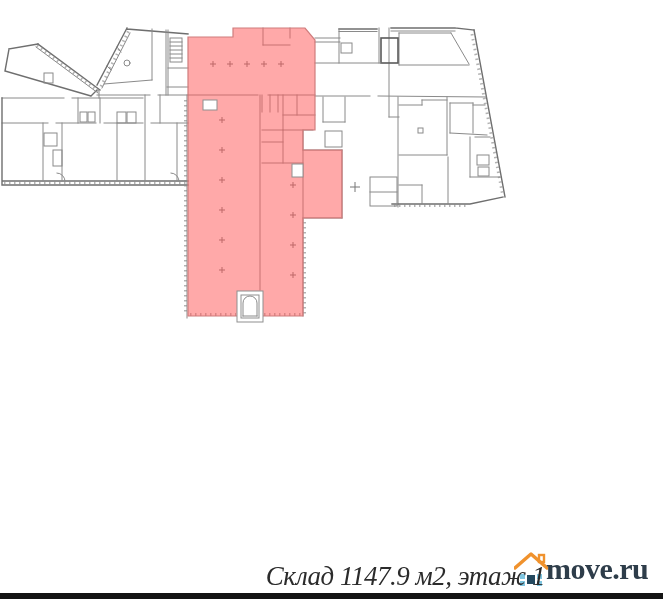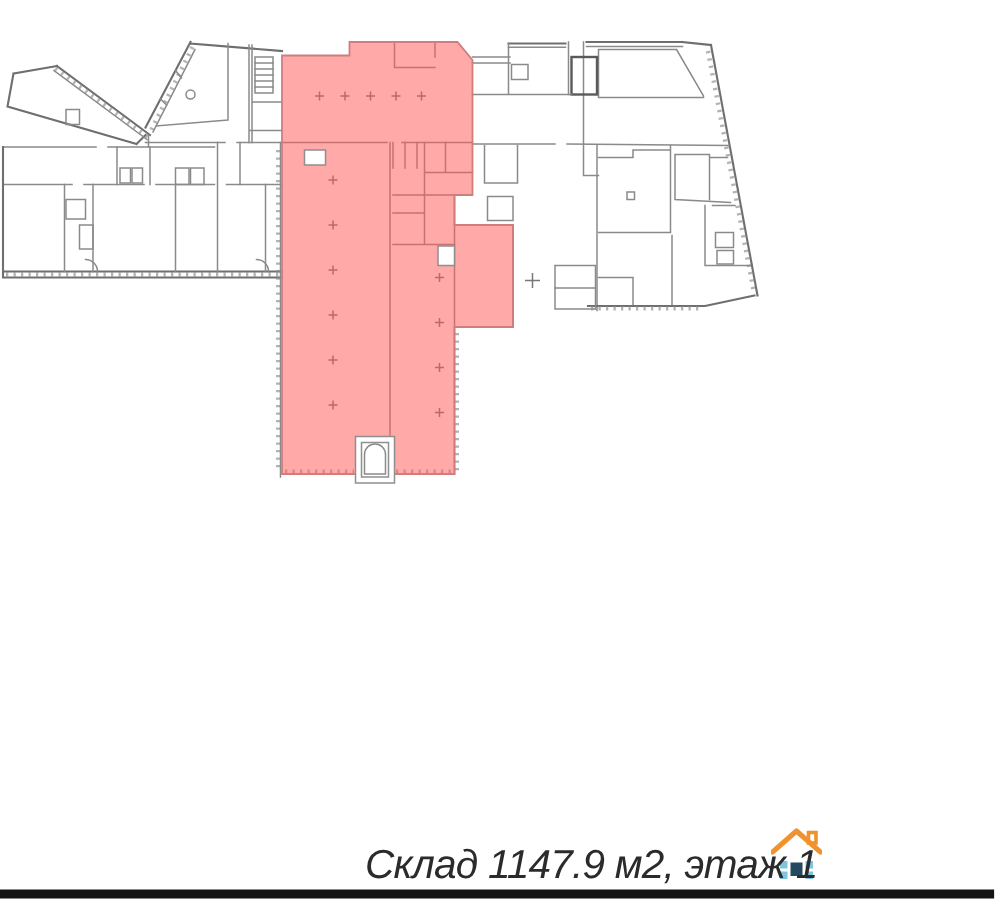--- a/index.html
+++ b/index.html
@@ -1,18 +1,18 @@
 <!DOCTYPE html>
 <html style="--highlight: #ff5a5a; --plan-line: #8a8a8a; --plan-line-dark: #6f6f6f; --caption-text: #2b2b2b; --logo-text: #2e3d4a; --logo-roof: #f0922d; --logo-square-light: #7fc5e0; --logo-square-dark: #25495f; --bottom-bar: #141414;"><head>
 <meta charset="utf-8">
 <style>
   html,body{margin:0;padding:0;background:#ffffff;}
   .stage{
     position:relative;width:663px;height:600px;background:#fff;overflow:hidden;
-    font-family:Liberation Sans, sans-serif;
+    font-family:Liberation Serif, serif;
   }
   svg.plan{position:absolute;left:0;top:0;z-index:1;}
   
   .w{stroke:var(--plan-line);stroke-width:1;fill:none;stroke-linecap:square;}
   .w2{stroke:var(--plan-line-dark);stroke-width:1.4;fill:none;stroke-linecap:square;}
   .wd{stroke:#5a5a5a;stroke-width:1.6;fill:none;}
   .hatch{stroke:var(--plan-line);stroke-width:3;stroke-dasharray:1.5 3.5;fill:none;opacity:.65;}
   .cross{stroke:#777;stroke-width:1;fill:none;}
   .pink{fill:var(--highlight);fill-opacity:.52;stroke:#cf7d7d;stroke-width:1.2;}
   .wbox{fill:#ffffff;stroke:#8f8f8f;stroke-width:1;}
@@ -149,17 +149,18 @@
   <div class="logo">
     <svg class="logo-house" width="34" height="40" viewBox="0 0 34 40">
       <path class="roof" d="M1,17 L17,3 L33,17"></path>
       <rect class="chimney" x="25" y="4" width="5" height="7"></rect>
       <rect class="sq-light" x="6" y="23" width="5" height="5"></rect>
       <rect class="sq-light" x="6" y="30" width="5" height="5"></rect>
       <rect class="sq-dark" x="13" y="24" width="8" height="9"></rect>
       <rect class="sq-light" x="23" y="23" width="5" height="5"></rect>
       <rect class="sq-light" x="23" y="30" width="5" height="5"></rect>
     </svg>
+    <span class="logo-text">move.ru</span>
   </div>
 
   <div class="bottom-bar"></div>
 
 </div>
 
 </body></html>

